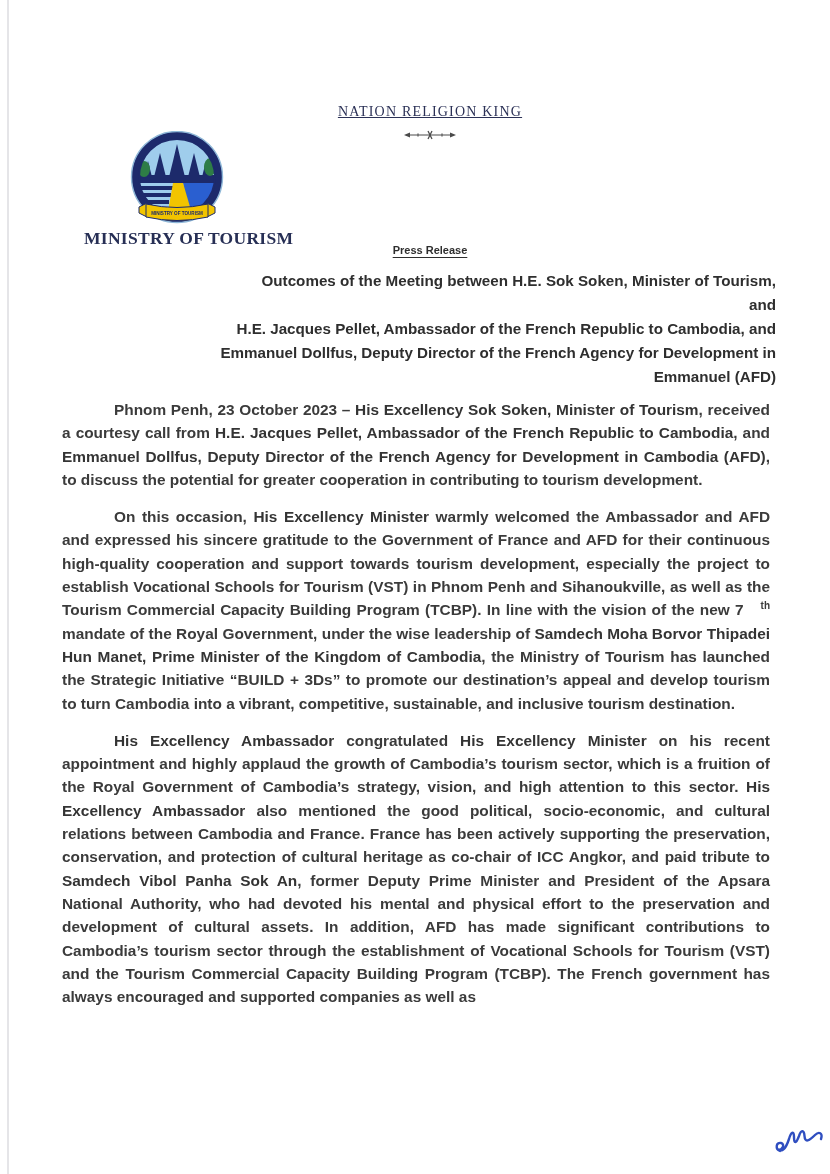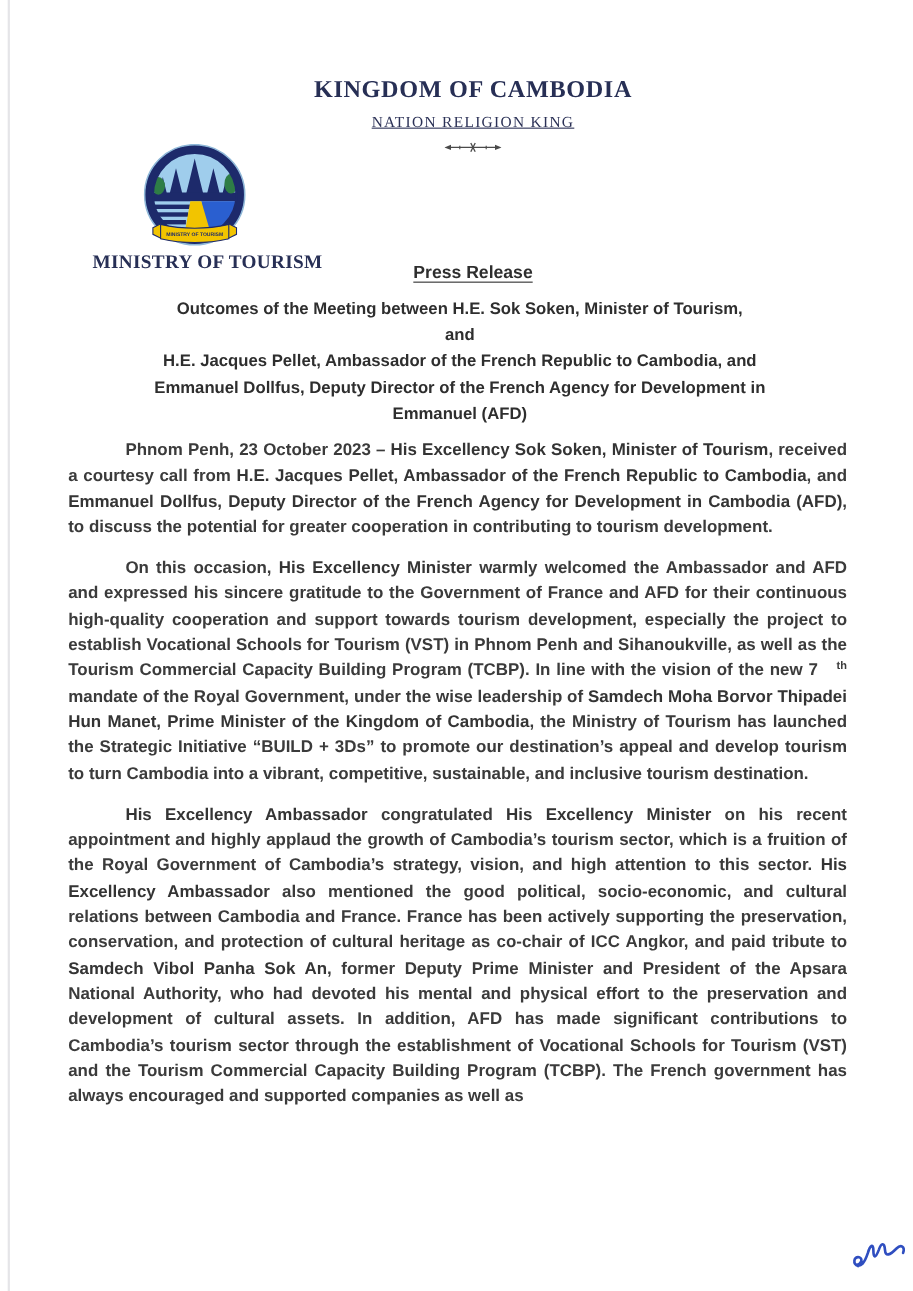--- a/index.html
+++ b/index.html
@@ -41,28 +41,28 @@
     position:absolute;left:84px;top:228px;
     font-family:"Liberation Serif", serif;
     font-weight:bold;font-size:17.5px;letter-spacing:.3px;
     color:#272f55;white-space:nowrap;
   }
   .press-release{
     position:absolute;top:240px;left:30px;right:0;
     text-align:center;
   }
   .press-release span{
-    font-weight:bold;font-size:16px;color:#2e2e2e;
+    font-weight:bold;font-size:11px;color:#2e2e2e;
     text-decoration:underline;
     text-underline-offset:3px;
   }
   
   .doc-title{
     position:absolute;top:269px;left:60px;width:716px;
-    text-align:center;font-weight:bold;font-size:15.2px;
+    text-align:right;font-weight:bold;font-size:15.2px;
     line-height:24px;color:#2e2e2e;
   }
   
   .body-text{
     position:absolute;top:398px;left:62px;width:708px;
     font-size:15.4px;line-height:23.3px;color:#3b3b3b;
     text-align:justify;
     font-weight:bold;
   }
   .body-text p{margin:0 0 14px 0;text-indent:52px;}
@@ -73,21 +73,20 @@
     position:absolute;left:770px;top:1115px;width:56px;height:52px;
   }
 </style>
 </head>
 <body>
 
 <div class="page">
 
   <div class="scan-edge"></div>
 
-  <div class="kingdom-title">KINGDOM OF CAMBODIA</div>
   <div class="motto">NATION RELIGION KING</div>
 
   <div class="ornament">
     <svg width="52" height="10" viewBox="0 0 52 10" aria-hidden="true">
       <line x1="3" y1="5" x2="49" y2="5" stroke="#4a4a4a" stroke-width="1"></line>
       <polygon points="0,5 6,2.6 6,7.4" fill="#4a4a4a"></polygon>
       <polygon points="52,5 46,2.6 46,7.4" fill="#4a4a4a"></polygon>
       <line x1="24" y1="1" x2="28" y2="9" stroke="#4a4a4a" stroke-width="1.2"></line>
       <line x1="28" y1="1" x2="24" y2="9" stroke="#4a4a4a" stroke-width="1.2"></line>
       <line x1="14" y1="3.4" x2="14" y2="6.6" stroke="#4a4a4a" stroke-width="1"></line>

